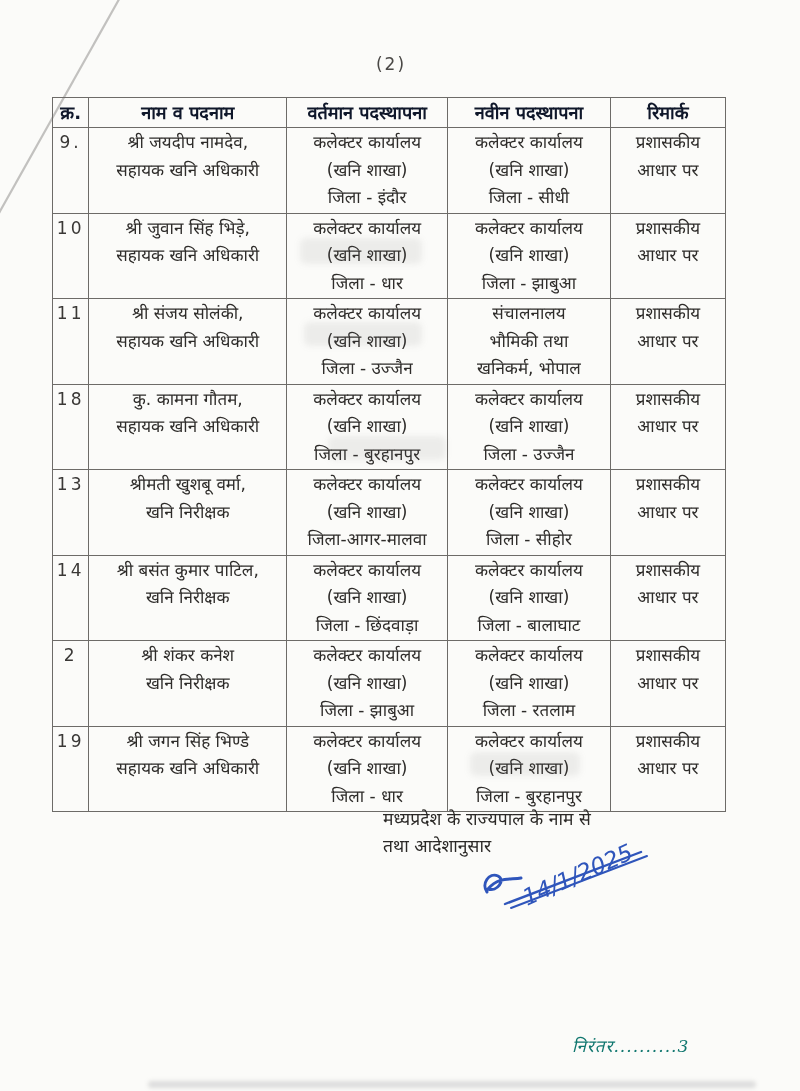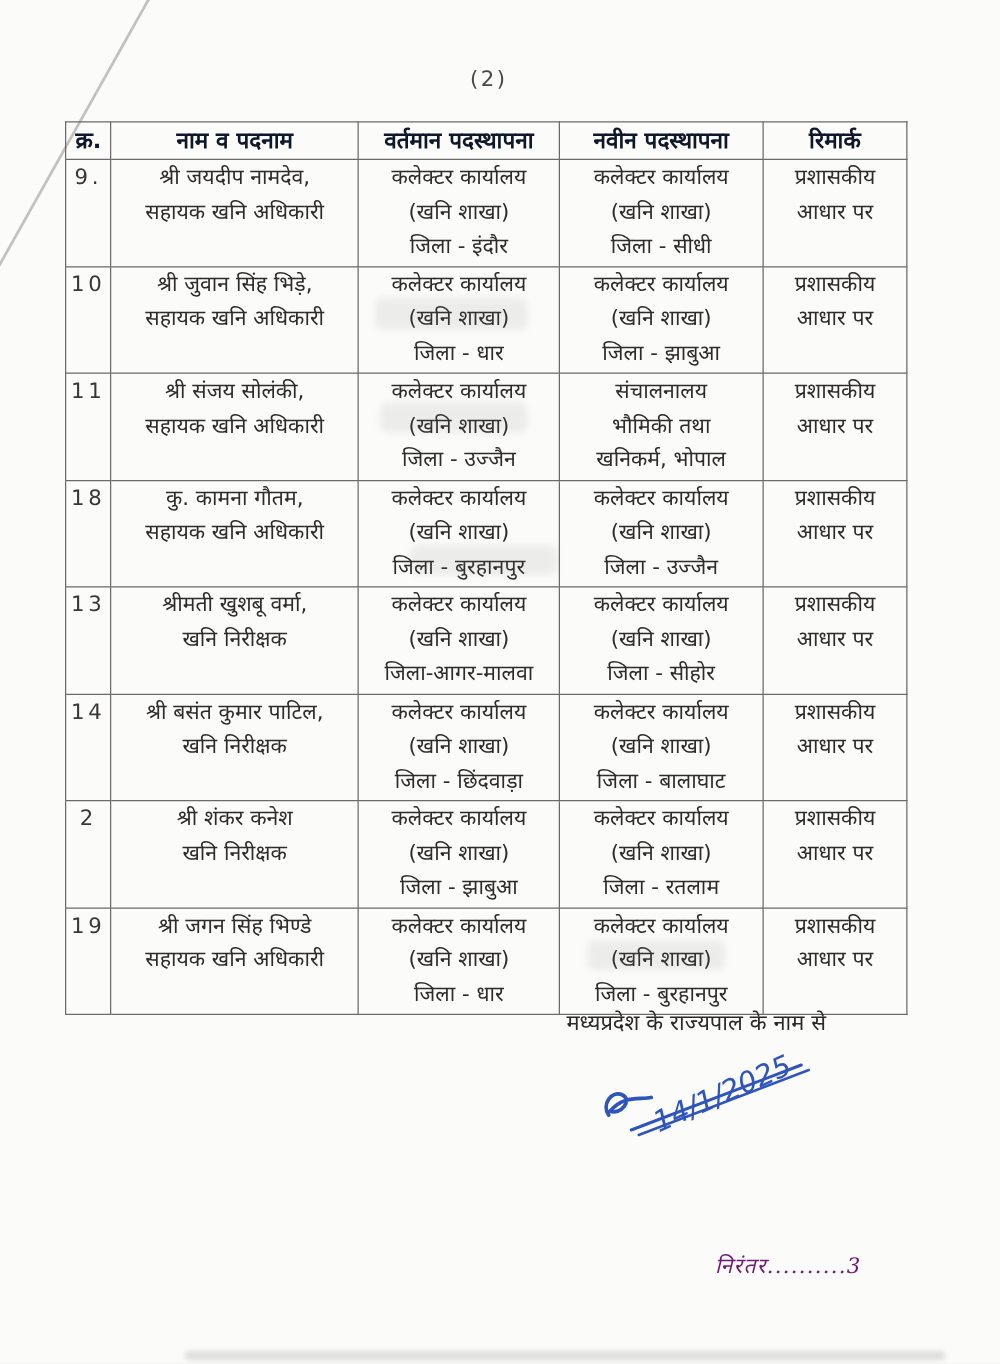--- a/index.html
+++ b/index.html
@@ -39,31 +39,31 @@
   
   .smudge{position:absolute;background:rgba(110,110,112,0.10);filter:blur(3px);border-radius:6px;}
   .fold{position:absolute;left:0;top:0;pointer-events:none;}
   .bottomstrip{
     position:absolute;left:148px;top:1081px;width:608px;height:7px;
     background:rgba(120,120,122,0.22);filter:blur(2px);border-radius:3px;
   }
   
   .footer{
     position:absolute;left:383px;top:806px;width:348px;
-    text-align:center;font-size:17.5px;color:#2b2927;
+    text-align:left;font-size:17.5px;color:#2b2927;
   }
   .footer .fl{line-height:27px;}
   .footer .spacer{height:49px;}
   .sig{
     position:absolute;left:92px;top:34px;width:222px;height:78px;
   }
   .cont{
-    position:absolute;left:572px;top:1000px;
+    position:absolute;left:572px;top:1034px;
     font-family:"DejaVu Serif","Liberation Serif",serif;
-    font-style:italic;font-size:17px;color:#701a75;letter-spacing:1px;
+    font-style:italic;font-size:17px;color:#0f766e;letter-spacing:1px;
   }
 </style>
 </head>
 <body>
 
 <div class="page">
 
   <svg class="fold" width="140" height="240">
     <line x1="122" y1="-6" x2="-6" y2="222" stroke="#c2c1bf" stroke-width="2.2"></line>
   </svg>
@@ -268,20 +268,21 @@
     </tbody>
   </table>
 
   <div class="smudge" style="left:300px;top:238px;width:122px;height:26px;"></div>
   <div class="smudge" style="left:304px;top:322px;width:118px;height:24px;"></div>
   <div class="smudge" style="left:328px;top:436px;width:118px;height:24px;"></div>
   <div class="smudge" style="left:470px;top:752px;width:110px;height:24px;"></div>
 
   <div class="footer">
     <div class="fl">मध्यप्रदेश के राज्यपाल के नाम से</div>
+    <div class="fl">तथा आदेशानुसार</div>
     <div class="spacer">
       <svg class="sig" viewBox="0 0 222 78">
         <g stroke="#2f55bb" fill="none" stroke-linecap="round">
           <path d="M12,52 C6,44 14,32 23,36 C31,40 22,52 13,49 C24,36 36,40 46,38" stroke-width="3"></path>
           <path d="M30,64 L166,12" stroke-width="2.4"></path>
           <path d="M36,68 L172,16" stroke-width="2"></path>
         </g>
         <text transform="translate(52,66) rotate(-24)" font-size="23" fill="#2f55bb" font-family="DejaVu Sans, sans-serif" font-style="italic">14/1/2025</text>
       </svg>
     </div>

